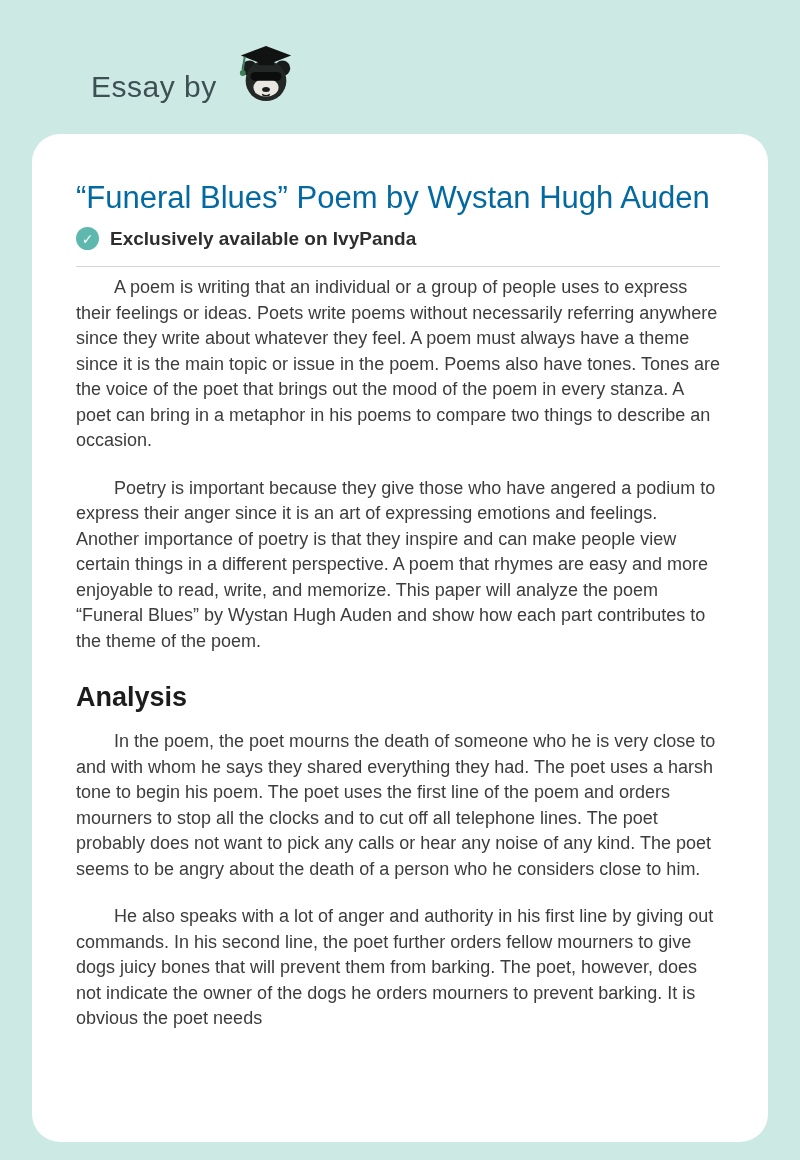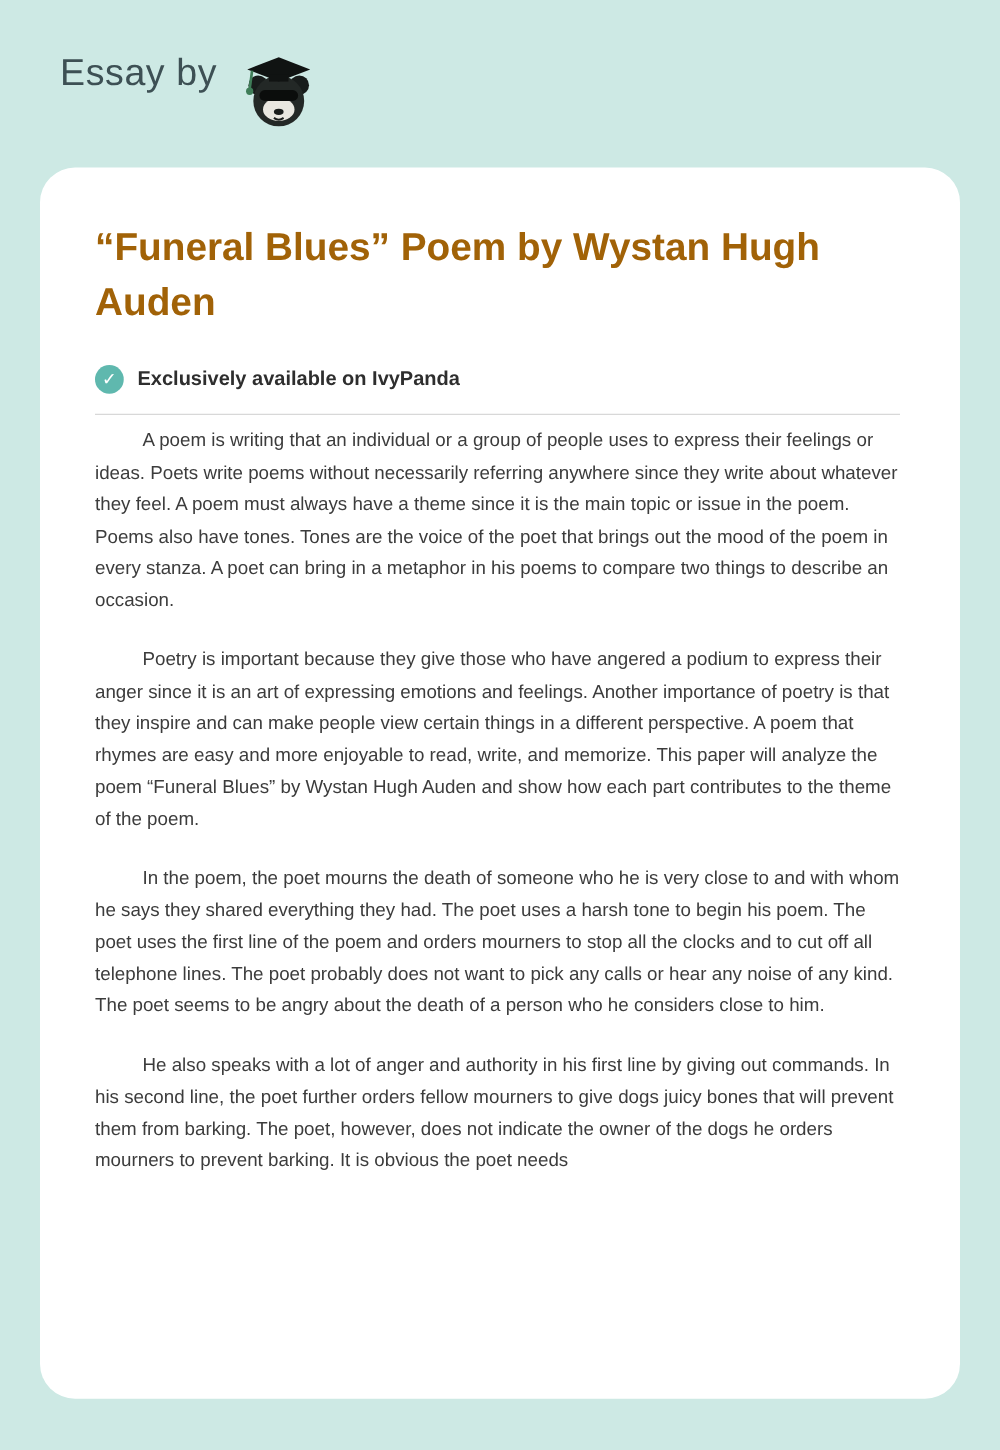--- a/index.html
+++ b/index.html
@@ -13,22 +13,23 @@
   .page {
     width: 800px;
     min-height: 1160px;
     background: #cde9e4;
     overflow: hidden;
   }
 
   
   .header {
     display: flex;
-    align-items: flex-start;
+    align-items: flex-end;
     padding: 42px 0 30px 48px;
+    margin-left: 43px;
   }
   .essay-by {
     font-size: 30px;
     color: #3d5054;
     margin-right: 18px;
     letter-spacing: 0.5px;
   }
   .logo-icon {
     width: 62px;
     height: 62px;
@@ -52,23 +53,23 @@
   .card {
     background: #ffffff;
     border-radius: 28px;
     margin: 0 32px 42px 32px;
     padding: 42px 48px 88px 44px;
     min-height: 985px;
   }
   .title {
     font-size: 31px;
     line-height: 1.42;
-    font-weight: bold;
-    color: #a16207;
-    margin: 0 0 28px 0;
+    font-weight: normal;
+    color: #0369a1;
+    margin: 0 0 7px 0;
   }
 
   .badge-row {
     display: flex;
     align-items: center;
     margin-bottom: 16px;
   }
   .check-circle {
     width: 23px;
     height: 23px;
@@ -77,39 +78,39 @@
     color: #ffffff;
     display: flex;
     align-items: center;
     justify-content: center;
     font-size: 14px;
     font-weight: bold;
     margin-right: 11px;
     flex: 0 0 auto;
   }
   .badge-text {
-    font-size: 16px;
+    font-size: 19px;
     font-weight: bold;
     color: #2e2e2e;
   }
 
   .divider {
     border: none;
     border-top: 1px solid #d8d8d8;
     margin: 0 0 8px 0;
   }
 
   .section-heading {
     font-size: 27px;
     font-weight: bold;
     color: #1c1c1c;
     margin: 28px 0 16px 0;
   }
   .body-paragraph {
-    font-size: 15px;
+    font-size: 18px;
     line-height: 25.5px;
     color: #3c3c3c;
     margin: 0 0 22px 0;
     text-indent: 38px;
   }
 </style>
 </head>
 <body>
 
 <div class="page">
@@ -150,17 +151,18 @@
     <div class="badge-row">
       <span class="check-circle">✓</span>
       <span class="badge-text">Exclusively available on IvyPanda</span>
     </div>
 
     <hr class="divider">
 
     <p class="body-paragraph">A poem is writing that an individual or a group of people uses to express their feelings or ideas. Poets write poems without necessarily referring anywhere since they write about whatever they feel. A poem must always have a theme since it is the main topic or issue in the poem. Poems also have tones. Tones are the voice of the poet that brings out the mood of the poem in every stanza. A poet can bring in a metaphor in his poems to compare two things to describe an occasion.</p>
     <p class="body-paragraph">Poetry is important because they give those who have angered a podium to express their anger since it is an art of expressing emotions and feelings. Another importance of poetry is that they inspire and can make people view certain things in a different perspective. A poem that rhymes are easy and more enjoyable to read, write, and memorize. This paper will analyze the poem “Funeral Blues” by Wystan Hugh Auden and show how each part contributes to the theme of the poem.</p>
 
+    <h2 class="section-heading">Analysis</h2>
     <p class="body-paragraph">In the poem, the poet mourns the death of someone who he is very close to and with whom he says they shared everything they had. The poet uses a harsh tone to begin his poem. The poet uses the first line of the poem and orders mourners to stop all the clocks and to cut off all telephone lines. The poet probably does not want to pick any calls or hear any noise of any kind. The poet seems to be angry about the death of a person who he considers close to him.</p>
     <p class="body-paragraph">He also speaks with a lot of anger and authority in his first line by giving out commands. In his second line, the poet further orders fellow mourners to give dogs juicy bones that will prevent them from barking. The poet, however, does not indicate the owner of the dogs he orders mourners to prevent barking. It is obvious the poet needs</p>
 
   </div>
 </div>
 
 </body></html>

